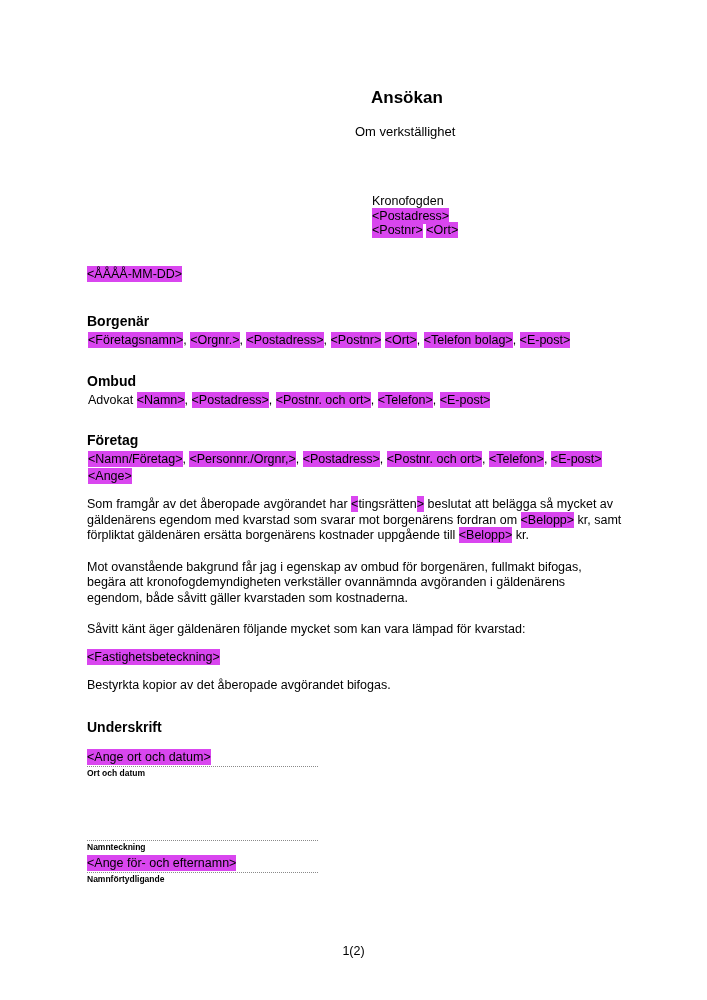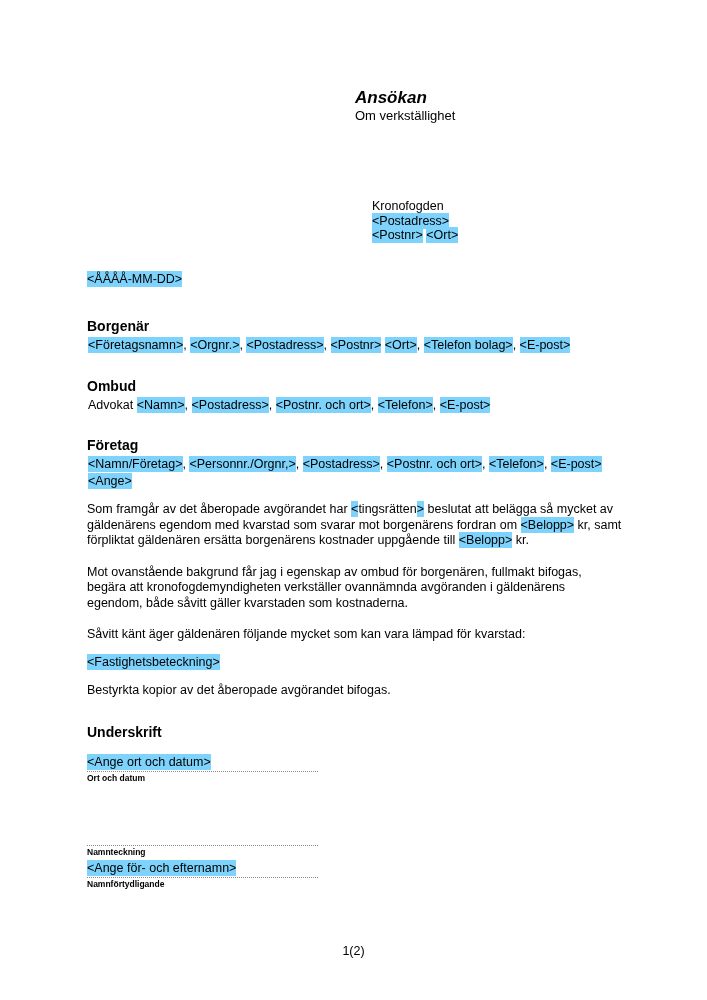--- a/index.html
+++ b/index.html
@@ -13,27 +13,27 @@
     width: 707px;
     height: 1000px;
     background: #fff;
     overflow: hidden;
   }
   .content {
     padding: 0 85px 0 87px;
     font-size: 12.5px;
     line-height: 15.5px;
   }
-  .hl { background: #7dd3fc; padding: 1px 0; }
+  .hl { background: #d946ef; padding: 1px 0; }
 
   .title-block { margin-top: 88px; margin-left: 268px; }
-  .doc-title { font-size: 17px; font-weight: bold; line-height: 20px; margin: 0; font-style: italic; }
+  .doc-title { font-size: 17px; font-weight: bold; line-height: 20px; margin: 16px; }
   .doc-subtitle { font-size: 13px; line-height: 16px; margin: 0; }
 
-  .recipient-block { margin-top: 75px; margin-left: 285px; line-height: 14.5px; }
+  .recipient-block { margin-top: 54px; margin-left: 285px; line-height: 14.5px; }
   .recipient-block div { margin: 0; }
 
   .date-line { margin-top: 29px; }
 
   .sec-heading {
     font-size: 14px;
     font-weight: bold;
     line-height: 17px;
     margin: 24px 0 3px 0;
   }

